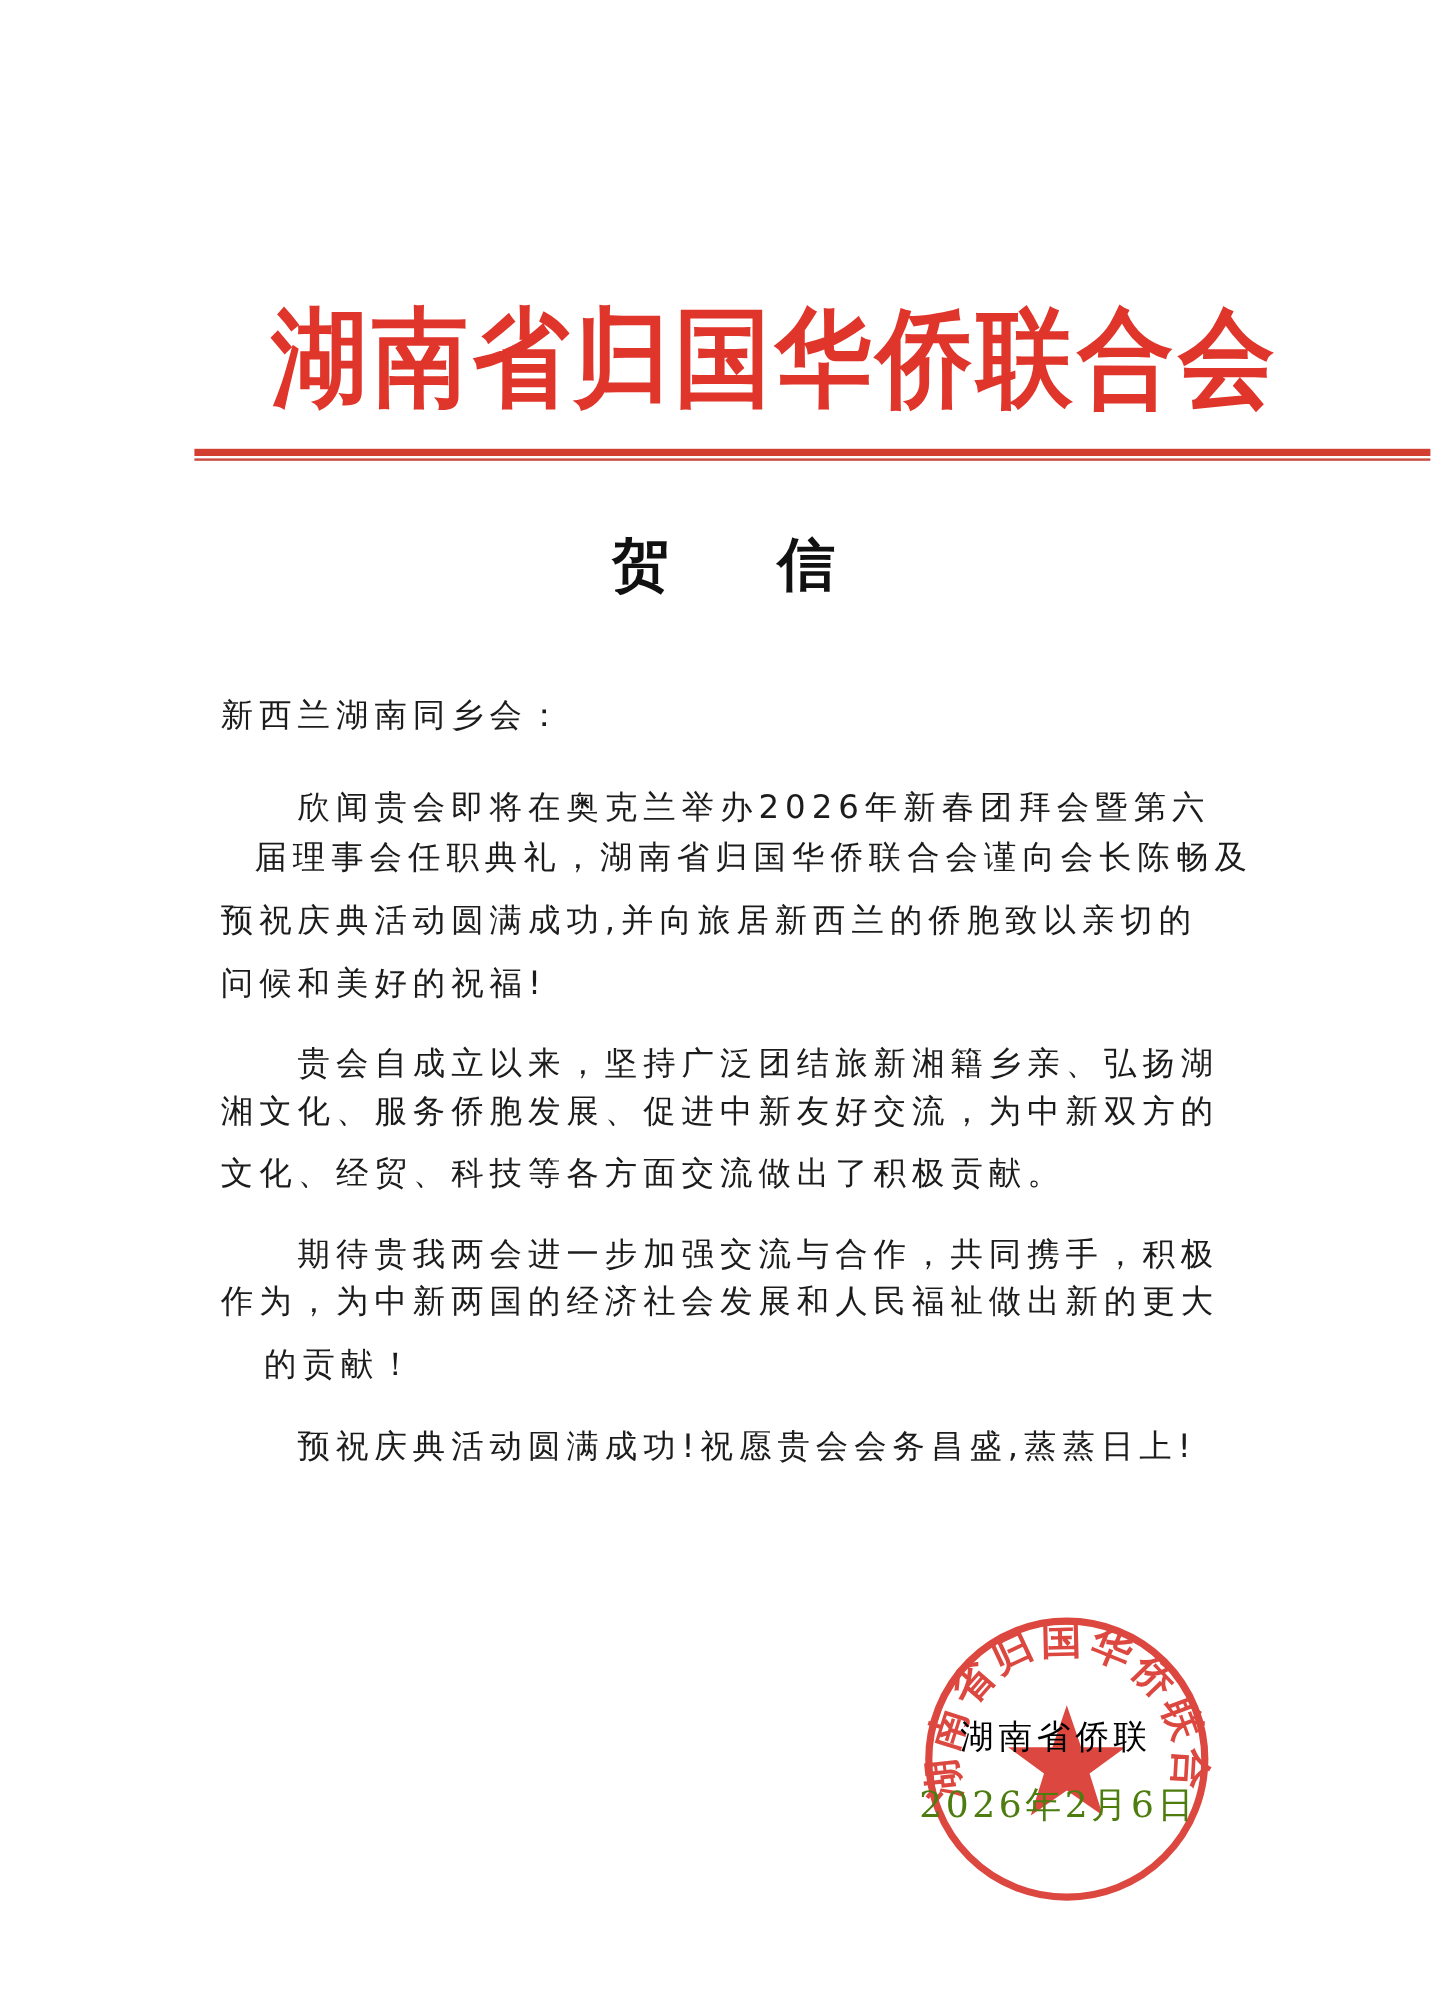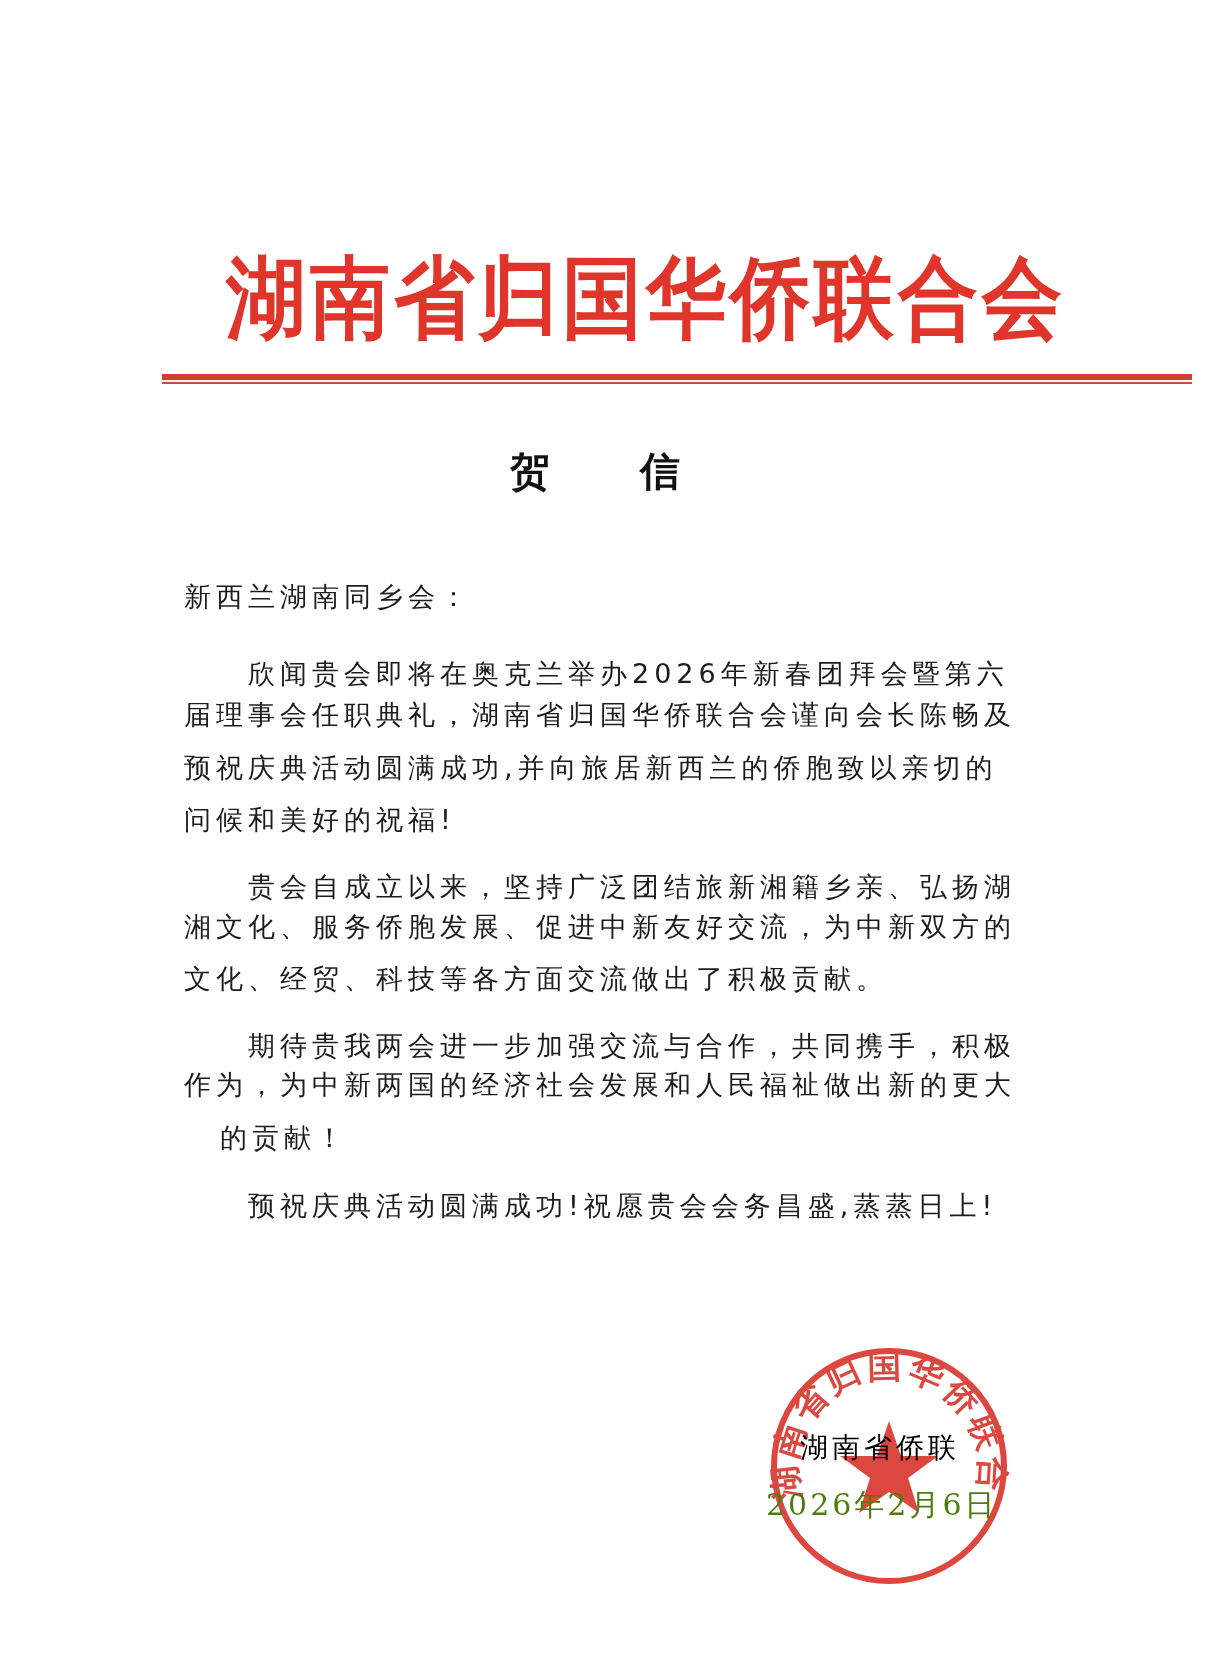--- a/index.html
+++ b/index.html
@@ -56,21 +56,21 @@
       background: #c94b3f;
     }
     
     .doc-heading {
       position: absolute;
       left: 510px;
       top: 444px;
       height: 54px;
       font-family: "DejaVu Serif", "Liberation Serif", serif;
       font-weight: bold;
-      font-size: 40px;
+      font-size: 48px;
       line-height: 54px;
       color: #111111;
       white-space: nowrap;
     }
     .doc-heading span { display: inline-block; }
     .doc-heading .gap { width: 90px; }
 
     
     .body-text {
       position: absolute;
@@ -139,21 +139,21 @@
   <div class="rule-thin"></div>
 
   <div class="doc-heading">
     <span>贺</span><span class="gap"></span><span>信</span>
   </div>
 
   <div class="body-text" style="top:0;">
     <div class="line" style="top:577px;">新西兰湖南同乡会：</div>
 
     <div class="line indent" style="top:640px;">欣闻贵会即将在奥克兰举办2026年新春团拜会暨第六</div>
-    <div class="line" style="top:695px;">届理事会任职典礼，湖南省归国华侨联合会谨向会长陈畅及</div>
+    <div class="line" style="top:695px;margin-left:28px;">届理事会任职典礼，湖南省归国华侨联合会谨向会长陈畅及</div>
     <div class="line" style="top:748px;">预祝庆典活动圆满成功,并向旅居新西兰的侨胞致以亲切的</div>
     <div class="line" style="top:800px;">问候和美好的祝福!</div>
 
     <div class="line indent" style="top:853px;">贵会自成立以来，坚持广泛团结旅新湘籍乡亲、弘扬湖</div>
     <div class="line" style="top:907px;">湘文化、服务侨胞发展、促进中新友好交流，为中新双方的</div>
     <div class="line" style="top:959px;">文化、经贸、科技等各方面交流做出了积极贡献。</div>
 
     <div class="line indent" style="top:1012px;">期待贵我两会进一步加强交流与合作，共同携手，积极</div>
     <div class="line" style="top:1065px;">作为，为中新两国的经济社会发展和人民福祉做出新的更大</div>
     <div class="line" style="top:1118px;margin-left:36px;">的贡献！</div>

